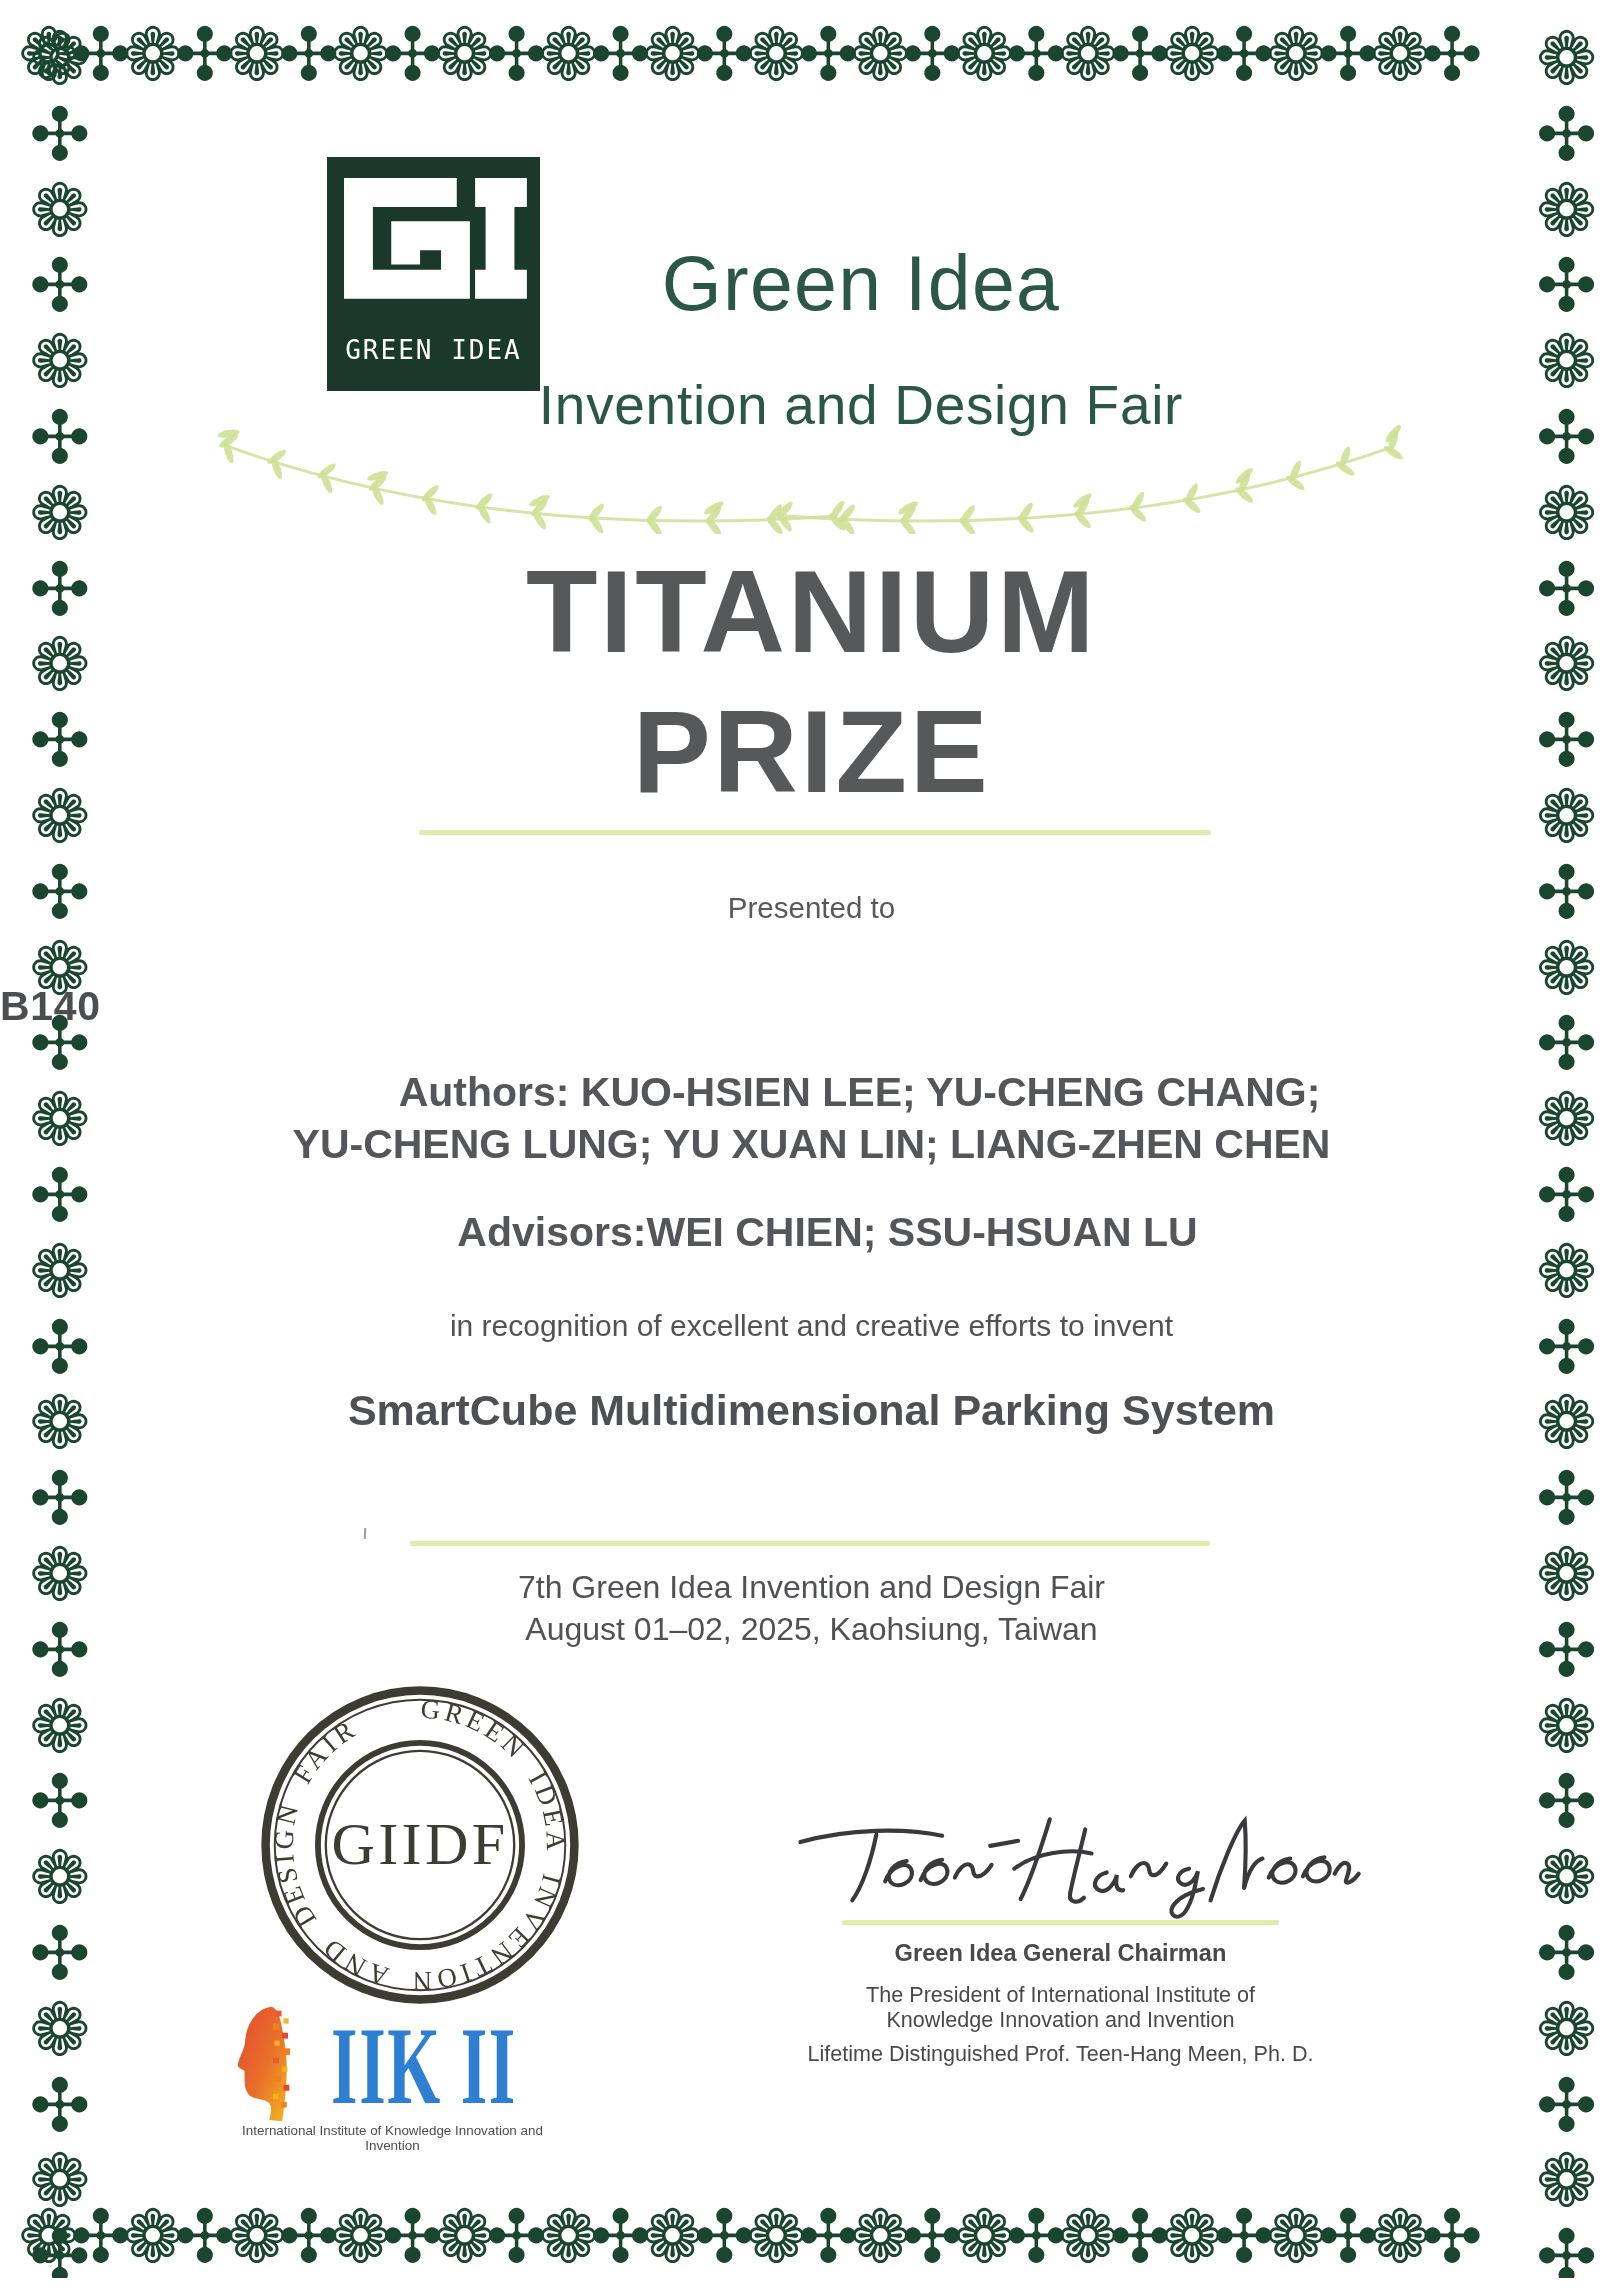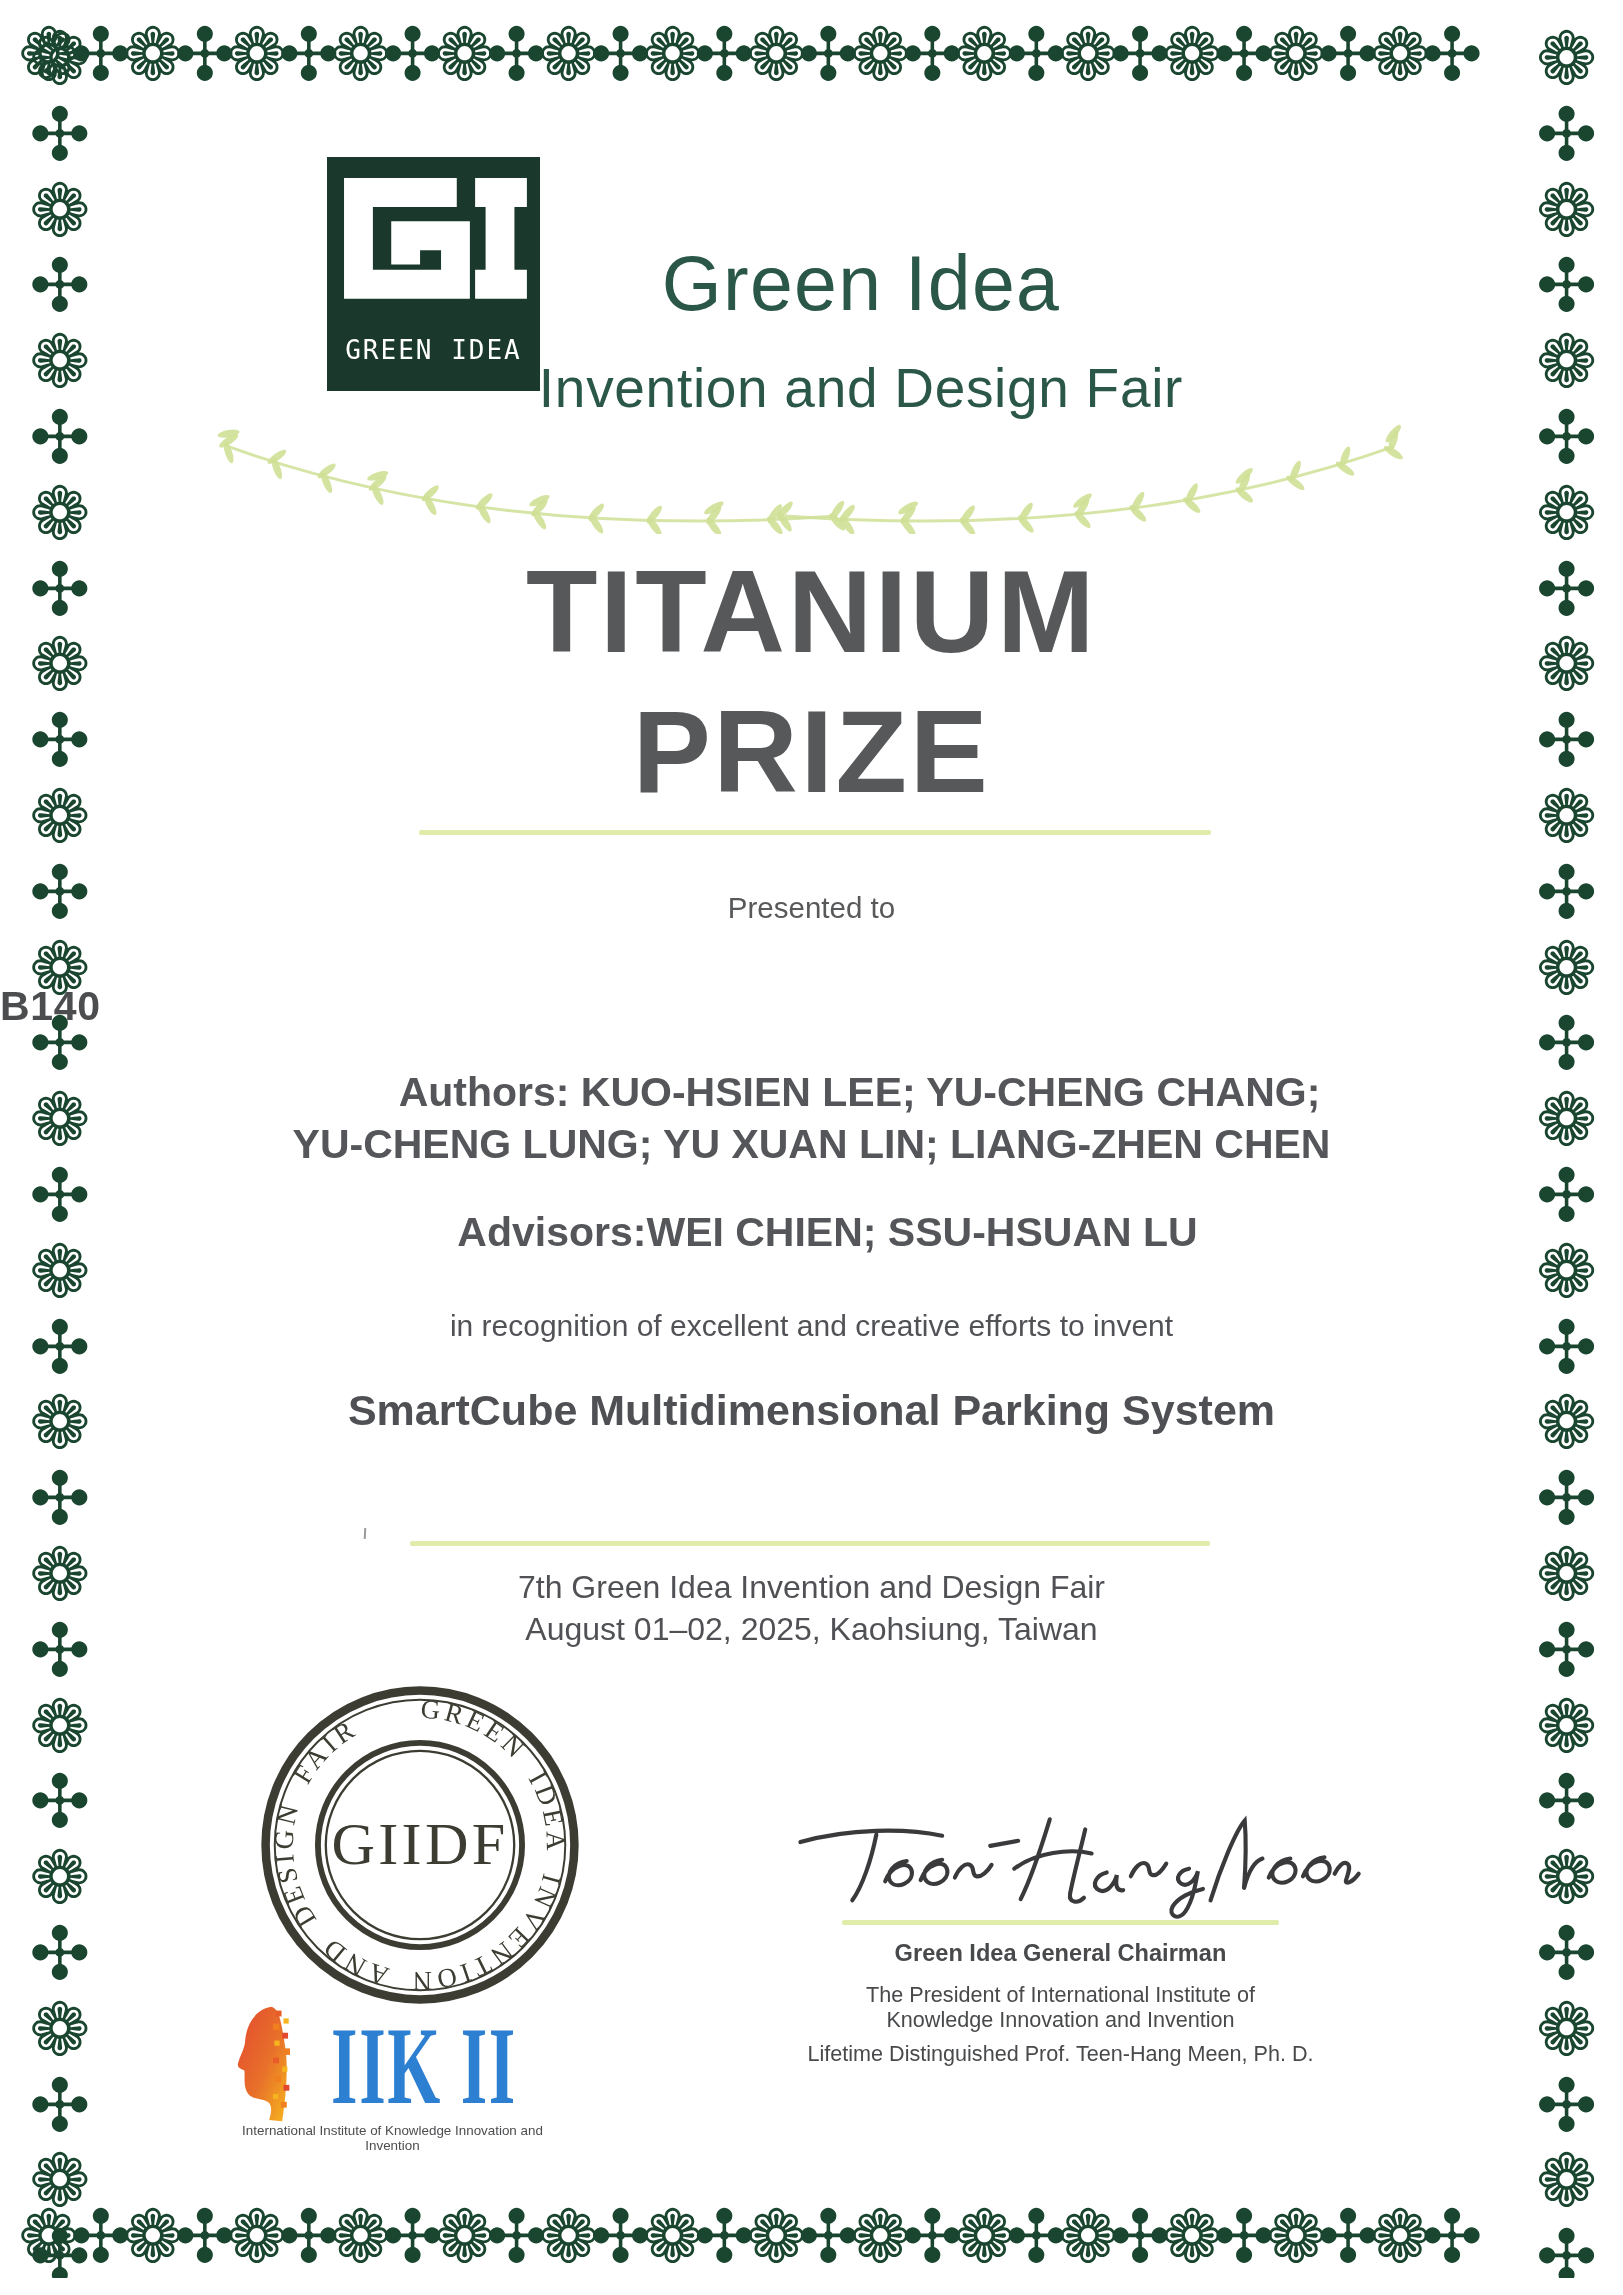--- a/index.html
+++ b/index.html
@@ -68,21 +68,21 @@
         <path d="M 264 54 L 264 194"></path>
         <path d="M 226 54 L 305 54"></path>
         <path d="M 226 194 L 305 194"></path>
       </g>
     </svg>
     <div class="abs gi-wordmark" style="left:0;top:178px;">GREEN IDEA</div>
   </div>
 
   <div class="abs title-col" style="left:524px;top:241px;width:674px;">
     <div class="title-main">Green Idea</div>
-    <div class="title-sub" style="margin-top:31px;">Invention and Design Fair</div>
+    <div class="title-sub" style="margin-top:48px;">Invention and Design Fair</div>
   </div>
 
   <svg id="vine" class="abs" style="left:209px;top:419px;" width="1204" height="115" viewBox="0 0 1840 175">
       <path d="M30,42 Q430,185 960,148" stroke="#cfe096" stroke-width="4.5" fill="none" opacity="0.85"></path>
       <ellipse cx="30" cy="33" rx="17" ry="5.5" fill="#cfe096" opacity="0.9" transform="rotate(-32.32803001079944 30 33)"></ellipse>
       <ellipse cx="30" cy="51" rx="17" ry="5.5" fill="#cfe096" opacity="0.9" transform="rotate(71.67196998920056 30 51)"></ellipse>
       <ellipse cx="30" cy="22" rx="17" ry="5.5" fill="#cfe096" opacity="0.9" transform="rotate(-10.328030010799441 30 22)"></ellipse>
       <ellipse cx="103.80165289256199" cy="57.51239669421487" rx="17" ry="5.5" fill="#cfe096" opacity="0.9" transform="rotate(-34.90704816427464 103.80165289256199 57.51239669421487)"></ellipse>
       <ellipse cx="103.80165289256199" cy="75.51239669421487" rx="17" ry="5.5" fill="#cfe096" opacity="0.9" transform="rotate(69.09295183572536 103.80165289256199 75.51239669421487)"></ellipse>
       <ellipse cx="179.7520661157025" cy="79.0495867768595" rx="17" ry="5.5" fill="#cfe096" opacity="0.9" transform="rotate(-37.40966159839063 179.7520661157025 79.0495867768595)"></ellipse>

